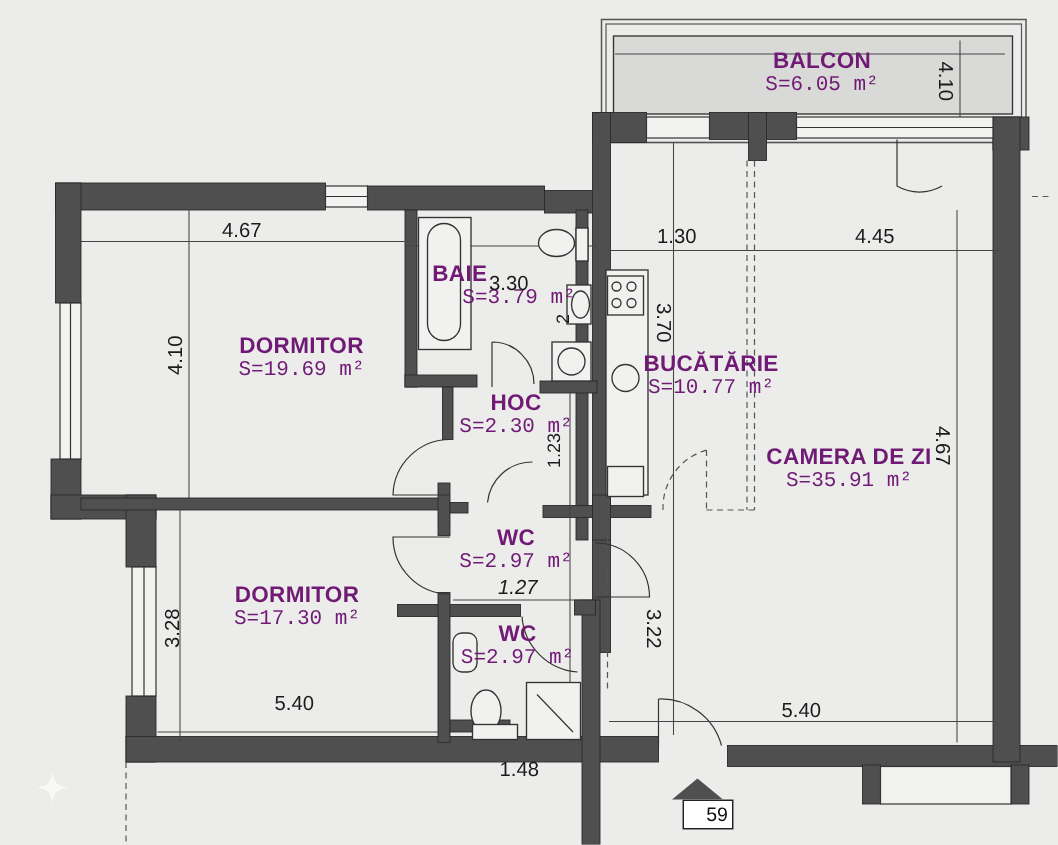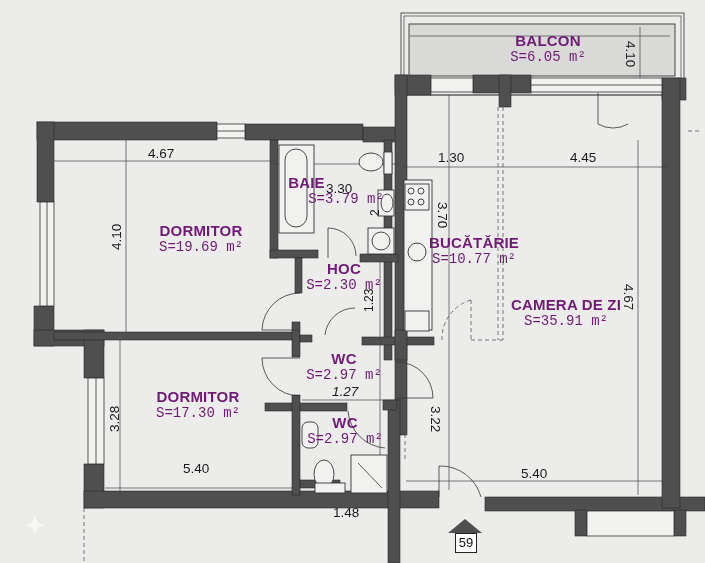--- a/index.html
+++ b/index.html
@@ -11,21 +11,21 @@
     .dash { stroke: #555; stroke-width: 0.8; fill: none; stroke-dasharray: 4 3; }
     .fixture { fill: #f1f2f0; stroke: #333; stroke-width: 0.9; }
     .win { fill: #f2f3f1; stroke: #333; stroke-width: 0.8; }
     .lbl { position: absolute; color: #701a75; white-space: nowrap; transform: translate(-50%, 0); text-align: center; }
     .room-name { font-weight: bold; font-size: 15px; letter-spacing: 0.2px; }
     .room-area { font-size: 14px; font-family: Liberation Mono, monospace; }
     .dim-lbl { position: absolute; font-size: 13.5px; color: #1a1a1a; white-space: nowrap; }
     .rot { transform: rotate(90deg); transform-origin: left top; }
     .rotn { transform: rotate(-90deg); transform-origin: left top; }
     .marker { position: absolute; left: 448px; top: 519px; width: 34px; height: 36px; }
-    .marker-box { position: absolute; left: 7px; top: 14px; width: 20px; height: 18px; background: #fff; border: 1px solid #222; font-size: 13px; text-align: center; line-height: 18px; color: #111; }
+    .marker-box { position: absolute; left: 7px; top: 14px; width: 20px; height: 18px; background: #fff; border: 1px solid #222; font-size: 13px; text-align: center; line-height: 18px; color: #111; padding-left: 12px; }
     .marker-arrow { position: absolute; left: 0; top: 0; width: 0; height: 0; border-left: 17px solid transparent; border-right: 17px solid transparent; border-bottom: 14px solid #4f4f4f; }
     .sparkle { position: absolute; left: 24px; top: 514px; width: 22px; height: 22px; }
   </style>
 </head>
 <body>
 
 <svg id="plan" viewBox="0 0 705 563" xmlns="http://www.w3.org/2000/svg">
 
   <g>
     <rect x="401" y="13" width="283" height="82" fill="none" stroke="#555" stroke-width="1"></rect>

